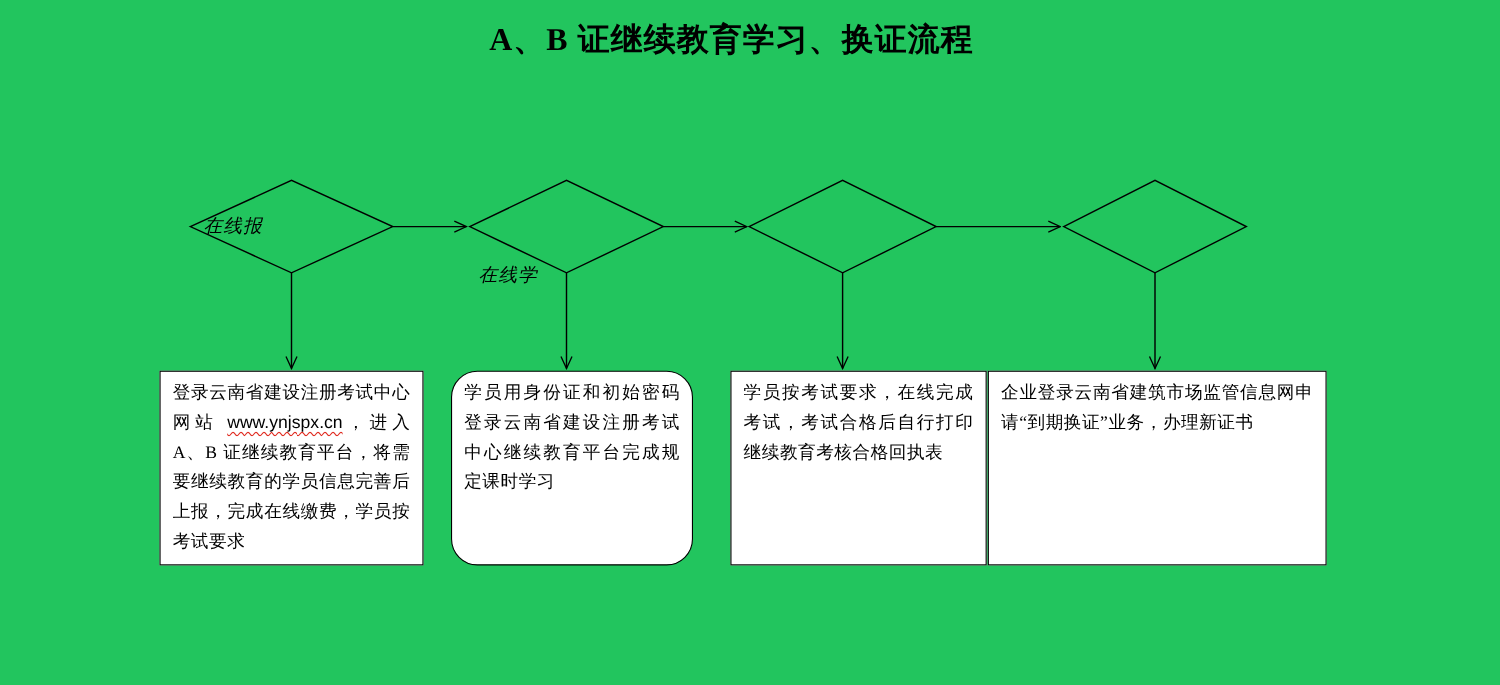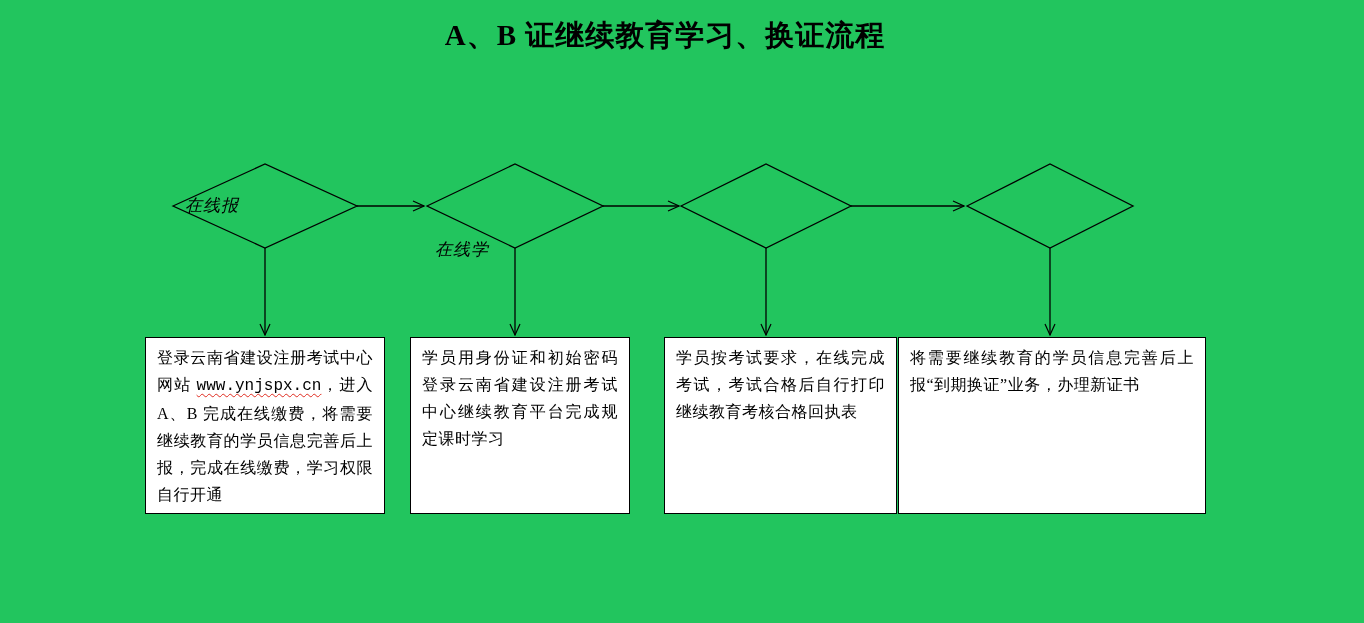--- a/index.html
+++ b/index.html
@@ -58,25 +58,25 @@
     border: 1.5px solid #000000;
     background: #ffffff;
     padding: 6px 11px;
     font-size: 16px;
     line-height: 27px;
     text-align: justify;
     letter-spacing: 0.5px;
     overflow: hidden;
   }
   .fb1 { left: 145px; width: 240px; }
-  .fb2 { left: 410px; width: 220px; }
+  .fb2 { left: 410px; width: 220px; border-radius: 24px; }
   .fb3 { left: 664px; width: 233px; }
   .fb4 { left: 898px; width: 308px; }
   .url-text {
-    font-family: Liberation Mono, monospace;
+    font-family: Liberation Sans, sans-serif;
     font-size: 16px;
     letter-spacing: 0;
     text-decoration-line: underline;
     text-decoration-style: wavy;
     text-decoration-color: #e02b20;
     text-decoration-thickness: 1px;
     text-underline-offset: 3px;
   }
 </style>
 </head>
@@ -104,21 +104,21 @@
 
     <line x1="265" y1="248" x2="265" y2="335" stroke="#000000" stroke-width="1.3" marker-end="url(#arrowhead)"></line>
     <line x1="515" y1="248" x2="515" y2="335" stroke="#000000" stroke-width="1.3" marker-end="url(#arrowhead)"></line>
     <line x1="766" y1="248" x2="766" y2="335" stroke="#000000" stroke-width="1.3" marker-end="url(#arrowhead)"></line>
     <line x1="1050" y1="248" x2="1050" y2="335" stroke="#000000" stroke-width="1.3" marker-end="url(#arrowhead)"></line>
   </svg>
 
   <div class="diamond-label dl1">在线报</div>
   <div class="diamond-label dl2">在线学</div>
 
-  <div class="flow-box fb1"><span>登录云南省建设注册考试中心网站 </span><span class="url-text">www.ynjspx.cn</span><span>，进入 A、B 完成在线缴费，将需要继续教育的学员信息完善后上报，完成在线缴费，学习权限自行开通</span></div>
+  <div class="flow-box fb1"><span>登录云南省建设注册考试中心网站 </span><span class="url-text">www.ynjspx.cn</span><span>，进入 A、B 证继续教育平台，将需要继续教育的学员信息完善后上报，完成在线缴费，学员按考试要求</span></div>
 
   <div class="flow-box fb2"><span>学员用身份证和初始密码登录云南省建设注册考试中心继续教育平台完成规定课时学习</span></div>
 
   <div class="flow-box fb3"><span>学员按考试要求，在线完成考试，考试合格后自行打印继续教育考核合格回执表</span></div>
 
-  <div class="flow-box fb4"><span>将需要继续教育的学员信息完善后上报“到期换证”业务，办理新证书</span></div>
+  <div class="flow-box fb4"><span>企业登录云南省建筑市场监管信息网申请“到期换证”业务，办理新证书</span></div>
 
 </div>
 
 </body></html>

